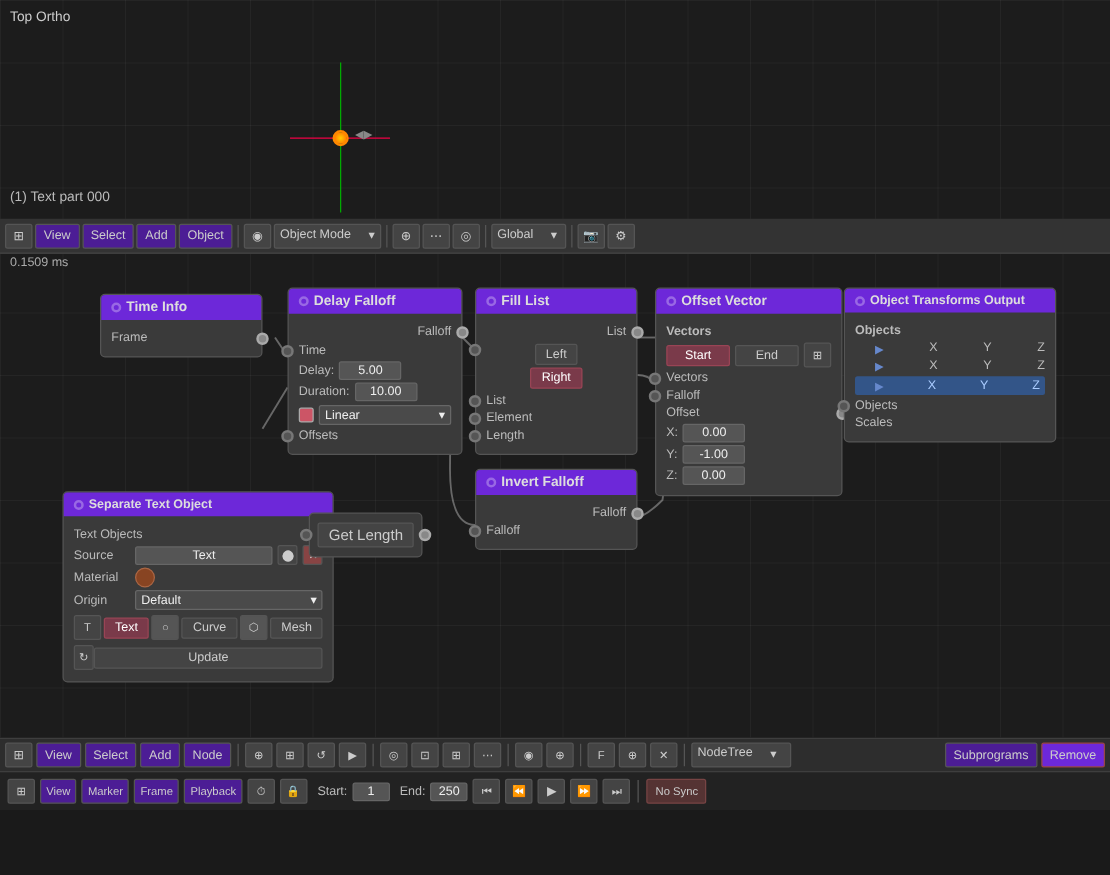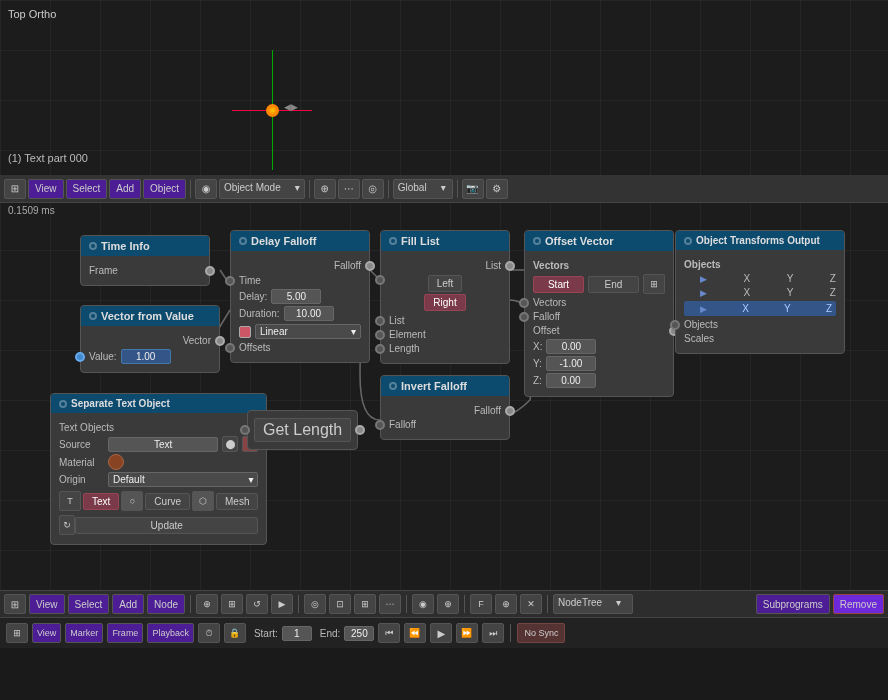--- a/index.html
+++ b/index.html
@@ -163,21 +163,21 @@
       border: 1px solid #4477aa;
       color: #eee;
       padding: 1px 4px;
       font-size: 10px;
       border-radius: 2px;
       min-width: 50px;
       text-align: center;
     }
 
     
-    .header-red { background: #0c4a6e; }
+    .header-red { background: #6d28d9; }
 
     
     #connections-svg {
       position: absolute;
       top: 0; left: 0;
       width: 100%; height: 100%;
       pointer-events: none;
     }
 
     
@@ -504,37 +504,20 @@
           <div class="node-row">
             <div class="node-socket left socket-dark"></div>
             <span class="label-text">Objects</span>
           </div>
           <div class="node-row">
             <span class="label-text">Scales</span>
           </div>
         </div>
       </div>
 
-      <div class="node" style="top:100px; left:80px; min-width:140px;">
-        <div class="node-header header-red">
-          <div class="node-header-dot"></div>
-          <span>Vector from Value</span>
-        </div>
-        <div class="node-body">
-          <div class="node-row">
-            <span style="flex:1;text-align:right;" class="label-text">Vector</span>
-            <div class="node-socket right socket-grey" style="right:-14px;"></div>
-          </div>
-          <div class="node-input-row">
-            <div class="node-socket left socket-blue"></div>
-            <span class="label-text">Value:</span>
-            <div class="node-value-field-blue">1.00</div>
-          </div>
-        </div>
-      </div>
 
       <div class="node" style="top:170px; left:380px; min-width:130px;">
         <div class="node-header header-red">
           <div class="node-header-dot"></div>
           <span>Invert Falloff</span>
         </div>
         <div class="node-body">
           <div class="node-row">
             <span style="flex:1;text-align:right;" class="label-text">Falloff</span>
             <div class="node-socket right socket-grey" style="right:-14px;"></div>
@@ -590,21 +573,21 @@
             <div class="toolbar-icon-btn" style="font-size:9px; width:16px;">↻</div>
             <button class="btn-tab-inactive" style="flex:1;">Update</button>
           </div>
         </div>
       </div>
 
       <div class="node" style="top:205px; left:247px; min-width:90px;">
         <div class="node-body" style="padding:4px 6px;">
           <div class="node-row">
             <div class="node-socket left socket-dark"></div>
-            <button class="btn-tab-inactive" style="flex:1;font-size:16px;">Get Length</button>
+            <button class="btn-tab-inactive" style="flex:1;font-size:12px;">Get Length</button>
             <div class="node-socket right socket-grey" style="right:-14px;"></div>
           </div>
         </div>
       </div>
 
     </div>
   </div>
 
   <div id="middle-toolbar">
     <div class="toolbar-icon-btn">⊞</div>

